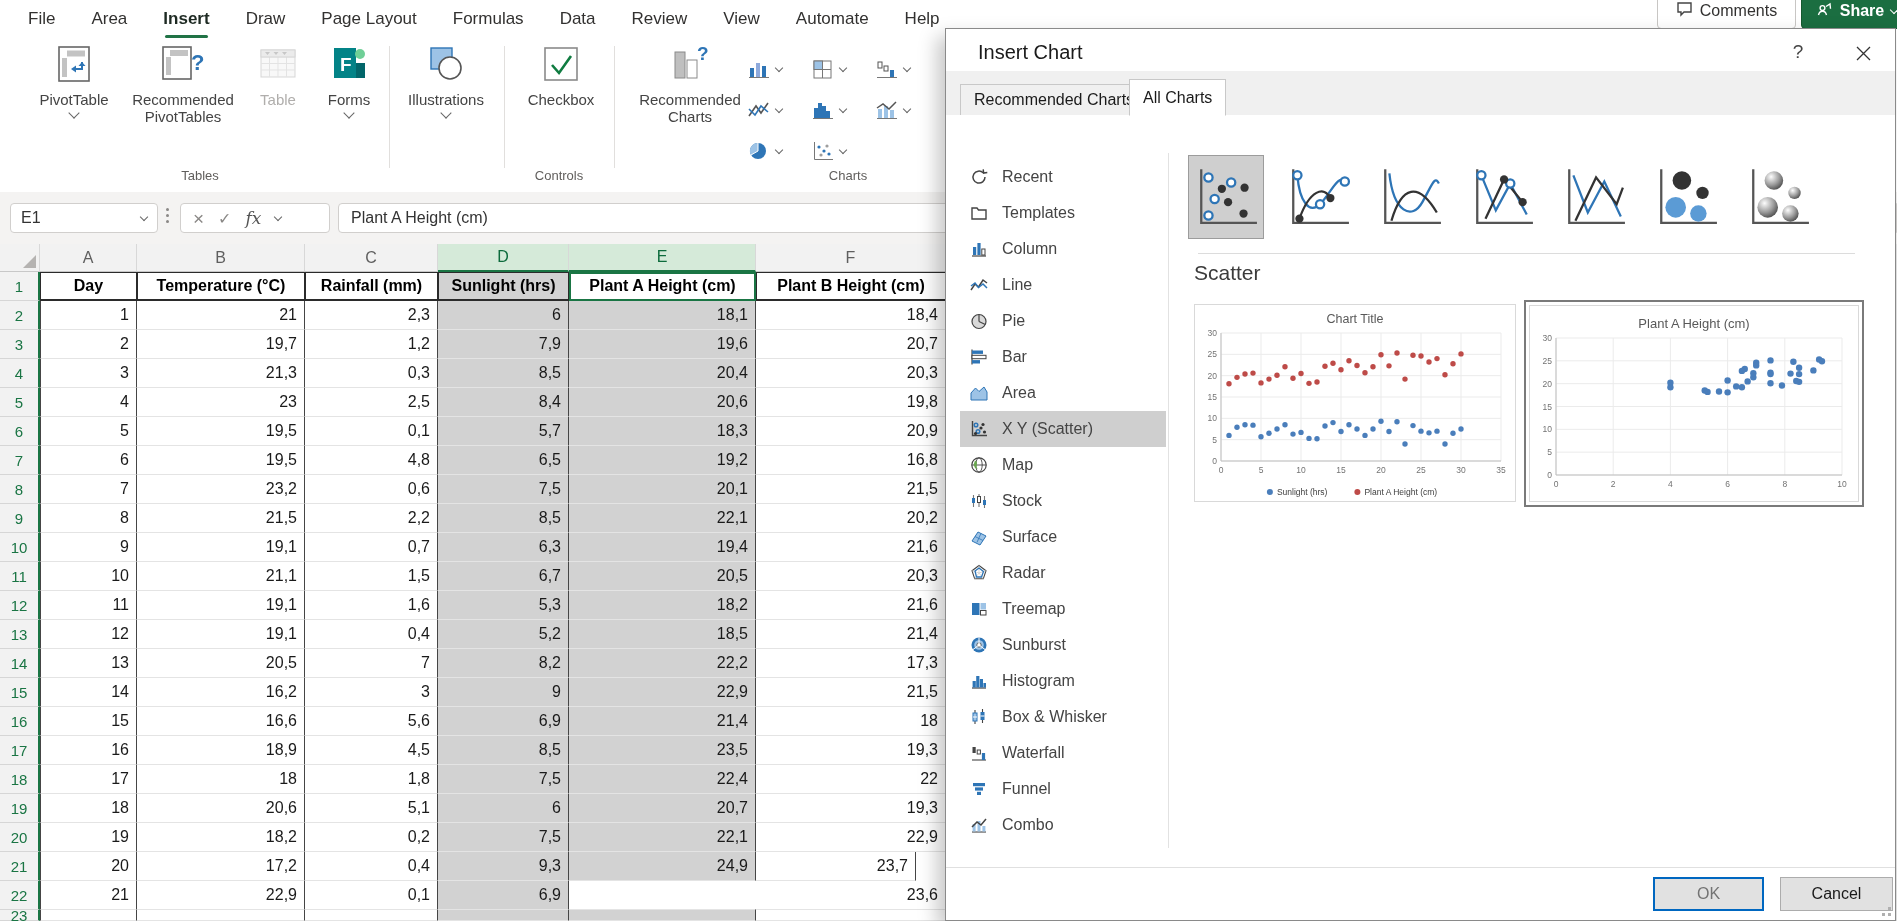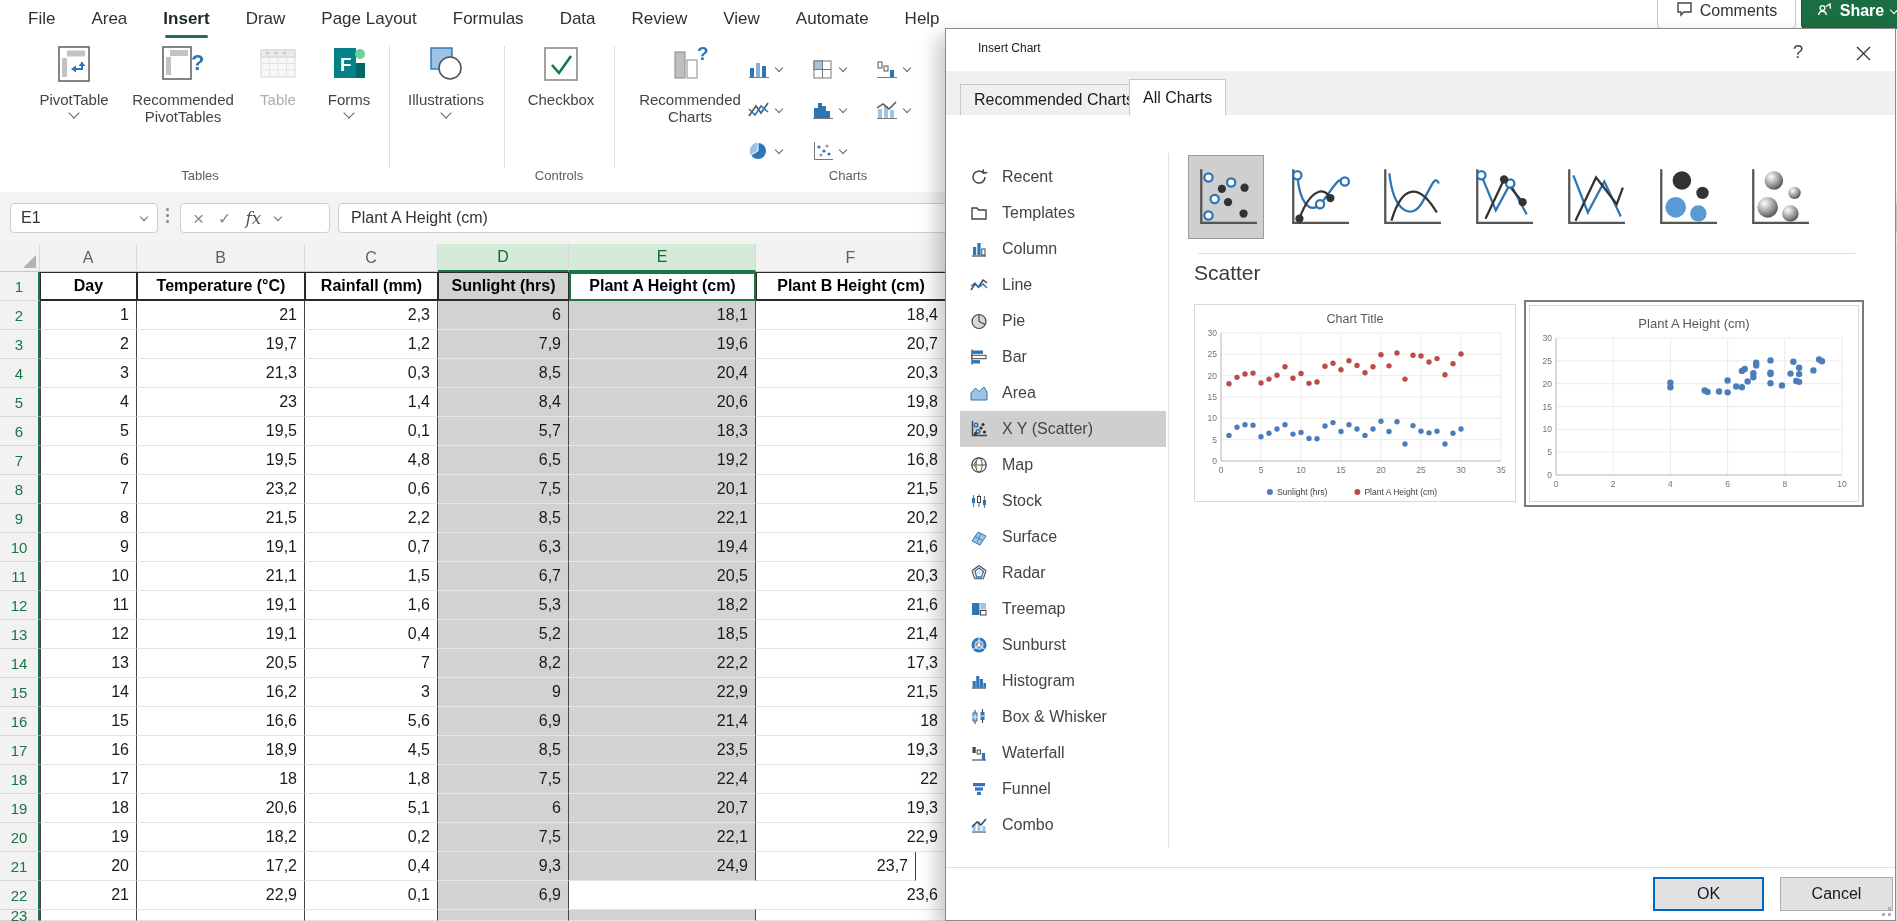--- a/index.html
+++ b/index.html
@@ -72,21 +72,21 @@
   .cell.first{border-left:1px solid #454545;}
   .cell.selband{background:#d2d2d2;}
   .grow.hdr .cell{font-weight:bold;justify-content:center;padding:0 2px;
        border:1px solid #2b2b2b;border-bottom-width:2px;color:#000;}
   .grow.hdr .cell.selband{background:#d2d2d2;}
   .grow.hdr .cell.active{background:#fff;outline:2px solid #1a7544;outline-offset:-2px;z-index:2;}
 
   
   #dialog{position:absolute;left:945px;top:28px;width:951px;height:893px;background:#fff;
        border:1px solid #8a8a8a;box-sizing:border-box;box-shadow:-8px 8px 18px rgba(0,0,0,.22);z-index:10;}
-  #dlg-title{position:absolute;left:32px;top:12px;font-size:12px;color:#1a1a1a;}
+  #dlg-title{position:absolute;left:32px;top:12px;font-size:20px;color:#1a1a1a;}
   #dlg-help{position:absolute;left:840px;top:12px;font-size:19px;color:#444;width:24px;text-align:center;}
   #dlg-close{position:absolute;left:905px;top:12px;width:24px;height:24px;display:flex;
        align-items:center;justify-content:center;}
   #dlg-tabband{position:absolute;left:0;right:0;top:42px;height:44px;background:#f0f0f0;
        border-bottom:1px solid #c8c8c8;}
   .dlg-tab{position:absolute;bottom:-1px;height:32px;padding:0 13px;display:flex;align-items:center;
        font-size:16px;color:#1a1a1a;background:#f0f0f0;border:1px solid #c8c8c8;box-sizing:border-box;}
   .dlg-tab.active{height:37px;background:#fff;border-bottom:1px solid #fff;z-index:2;}
   #dlg-content{position:absolute;left:0;right:0;top:86px;bottom:52px;background:#fff;}
 
@@ -105,21 +105,21 @@
   #section-title{position:absolute;left:248px;top:146px;font-size:21px;color:#3b3b3b;}
 
   #preview1{position:absolute;left:248px;top:189px;width:322px;height:198px;
        border:1px solid #d9d9d9;box-sizing:border-box;background:#fff;}
   #preview2{position:absolute;left:578px;top:185px;width:340px;height:207px;
        border:2px solid #7a7a7a;box-sizing:border-box;background:#fff;padding:3px;}
   #preview2 .inner{width:330px;height:197px;border:1px solid #d9d9d9;box-sizing:border-box;}
 
   #dlg-footer{position:absolute;left:0;right:0;bottom:0;height:52px;border-top:1px solid #e0e0e0;}
   #ok-btn{position:absolute;left:707px;top:9px;width:111px;height:34px;background:#e1e1e1;
-       border:2px solid #0067c0;font-size:16px;color:#0f172a;display:flex;align-items:center;
+       border:2px solid #0067c0;font-size:16px;color:#737373;display:flex;align-items:center;
        justify-content:center;box-sizing:border-box;font-family:"Liberation Sans",sans-serif;}
   #cancel-btn{position:absolute;left:834px;top:9px;width:113px;height:34px;background:#e1e1e1;
        border:1px solid #acacac;font-size:16px;color:#1a1a1a;display:flex;align-items:center;
        justify-content:center;box-sizing:border-box;font-family:"Liberation Sans",sans-serif;}
   #resize-grip{position:absolute;right:4px;bottom:4px;width:14px;height:14px;}
   #resize-grip i{position:absolute;width:3px;height:3px;background:#b0b0b0;}
 </style>
 </head>
 <body>
 
@@ -392,21 +392,21 @@
         <div class="cell" style="width: 168px;">21,3</div>
         <div class="cell" style="width: 133px;">0,3</div>
         <div class="cell selband" style="width: 131px;">8,5</div>
         <div class="cell selband" style="width: 187px;">20,4</div>
         <div class="cell" style="width: 190px;">20,3</div>
       </div>
       <div class="grow">
         <div class="rh">5</div>
         <div class="cell first" style="width: 97px;">4</div>
         <div class="cell" style="width: 168px;">23</div>
-        <div class="cell" style="width: 133px;">1,4</div>
+        <div class="cell" style="width: 133px;">2,5</div>
         <div class="cell selband" style="width: 131px;">8,4</div>
         <div class="cell selband" style="width: 187px;">20,6</div>
         <div class="cell" style="width: 190px;">19,8</div>
       </div>
       <div class="grow">
         <div class="rh">6</div>
         <div class="cell first" style="width: 97px;">5</div>
         <div class="cell" style="width: 168px;">19,5</div>
         <div class="cell" style="width: 133px;">0,1</div>
         <div class="cell selband" style="width: 131px;">5,7</div>

